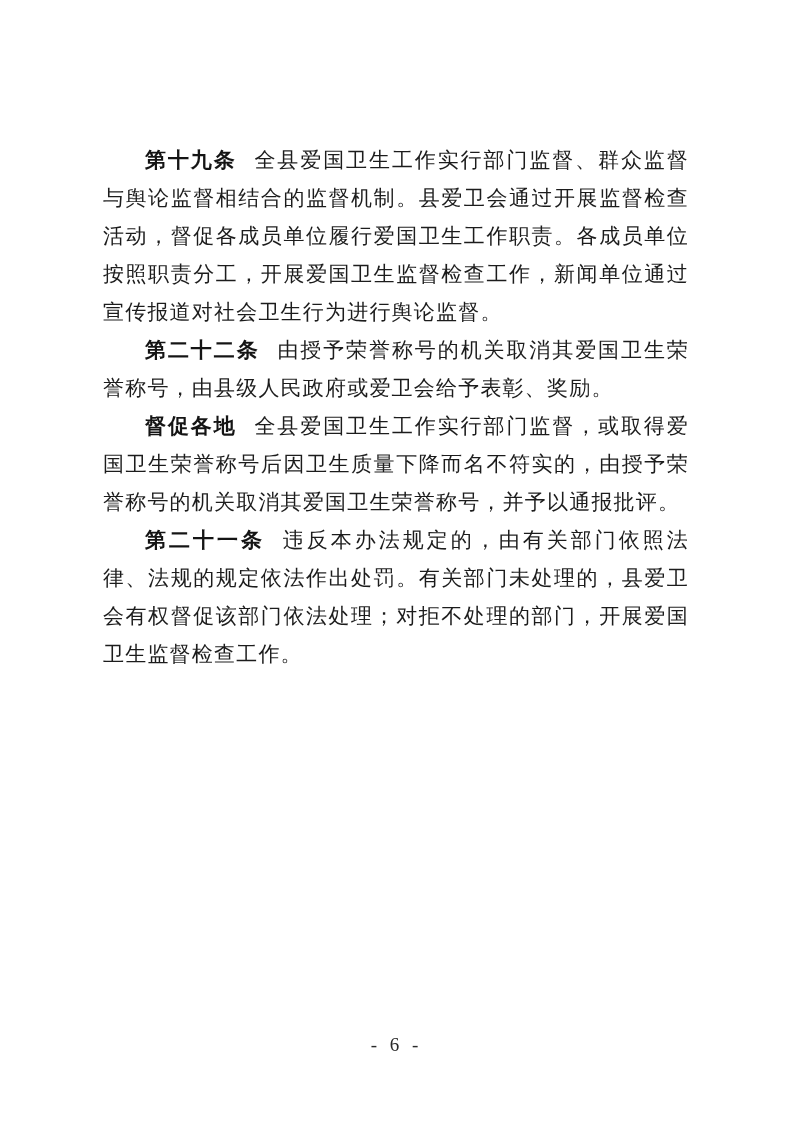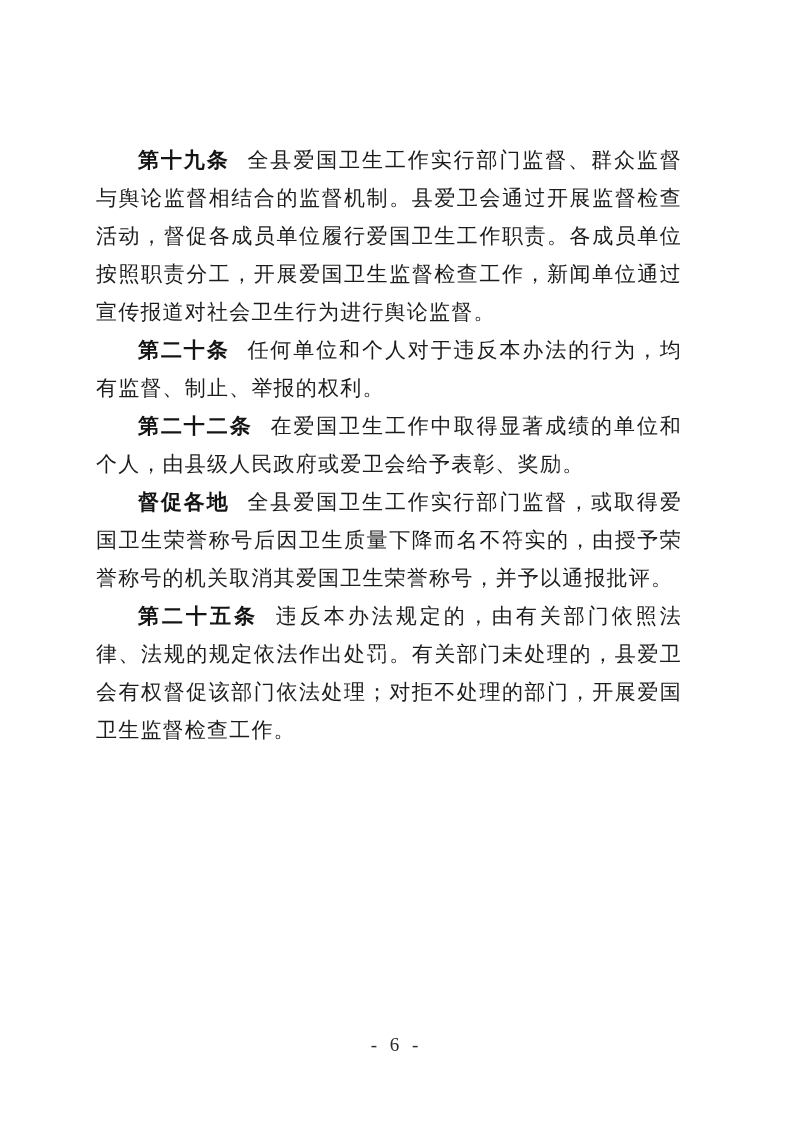--- a/index.html
+++ b/index.html
@@ -13,21 +13,21 @@
     width: 793px;
     height: 1122px;
     margin: 0 auto;
     background: #ffffff;
     overflow: hidden;
     font-family: "Liberation Serif", "DejaVu Serif", serif;
   }
   .content {
     position: absolute;
     top: 141px;
-    left: 96px;
+    left: 103px;
     width: 586px;
     color: #1c1c1c;
   }
   .content p {
     margin: 0;
     font-size: 21px;
     line-height: 38px;
     letter-spacing: 1.2px;
     text-align: justify;
     text-indent: 2em;
@@ -52,35 +52,32 @@
 </head>
 <body>
 
 <div class="page">
   <div class="content">
 
     <p>
       <span class="article-no">第十九条</span><span>全县爱国卫生工作实行部门监督、群众监督与舆论监督相结合的监督机制。县爱卫会通过开展监督检查活动，督促各成员单位履行爱国卫生工作职责。各成员单位按照职责分工，开展爱国卫生监督检查工作，新闻单位通过宣传报道对社会卫生行为进行舆论监督。</span>
     </p>
 
-    <p>
-      <span class="article-no">第二十条</span><span>任何单位和个人对于违反本办法的行为，均有监督、制止、举报的权利。</span>
-    </p>
 
 
 
     <p>
-      <span class="article-no">第二十二条</span><span>在爱国卫生工作中取得显著成绩的单位和个人，由县级人民政府或爱卫会给予表彰、奖励。</span>
+      <span class="article-no">第二十二条</span><span>由授予荣誉称号的机关取消其爱国卫生荣誉称号，由县级人民政府或爱卫会给予表彰、奖励。</span>
     </p>
 
     <p>
       <span class="article-no">督促各地</span><span>全县爱国卫生工作实行部门监督，或取得爱国卫生荣誉称号后因卫生质量下降而名不符实的，由授予荣誉称号的机关取消其爱国卫生荣誉称号，并予以通报批评。</span>
     </p>
 
 
     <p>
-      <span class="article-no">第二十五条</span><span>违反本办法规定的，由有关部门依照法律、法规的规定依法作出处罚。有关部门未处理的，县爱卫会有权督促该部门依法处理；对拒不处理的部门，开展爱国卫生监督检查工作。</span>
+      <span class="article-no">第二十一条</span><span>违反本办法规定的，由有关部门依照法律、法规的规定依法作出处罚。有关部门未处理的，县爱卫会有权督促该部门依法处理；对拒不处理的部门，开展爱国卫生监督检查工作。</span>
     </p>
 
   </div>
 
   <div class="footer">- 6 -</div>
 </div>
 
 </body></html>

